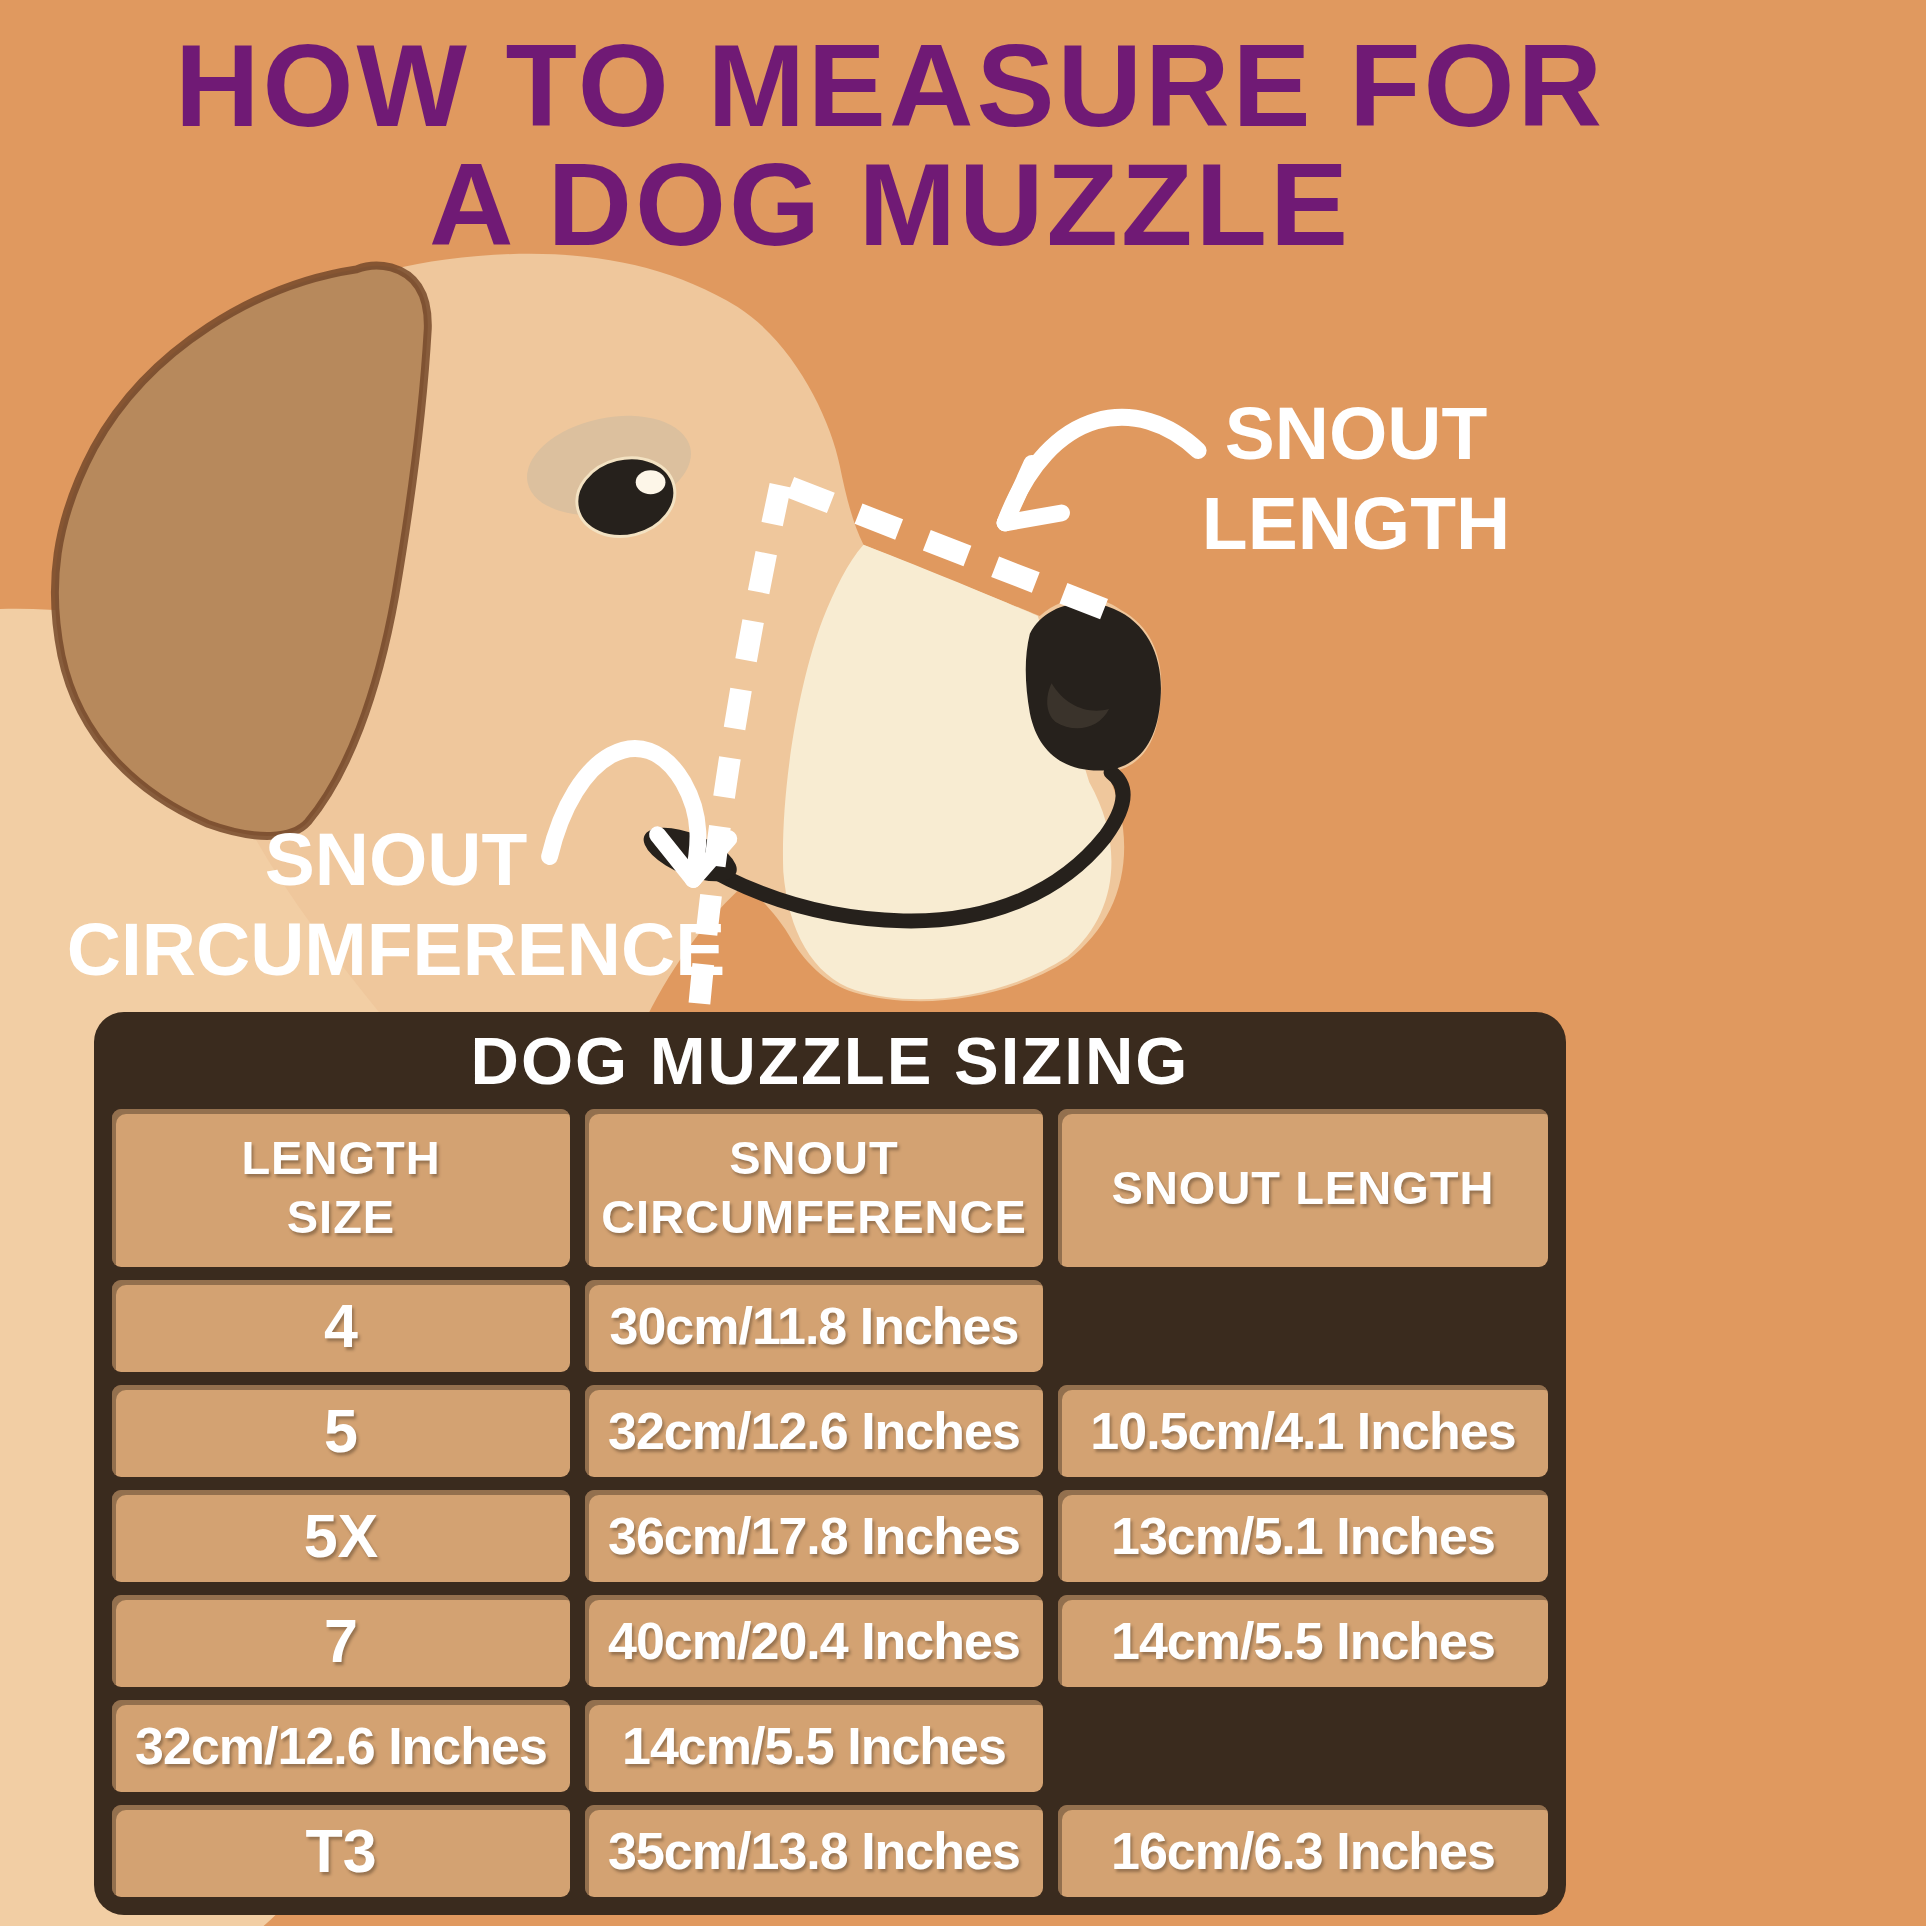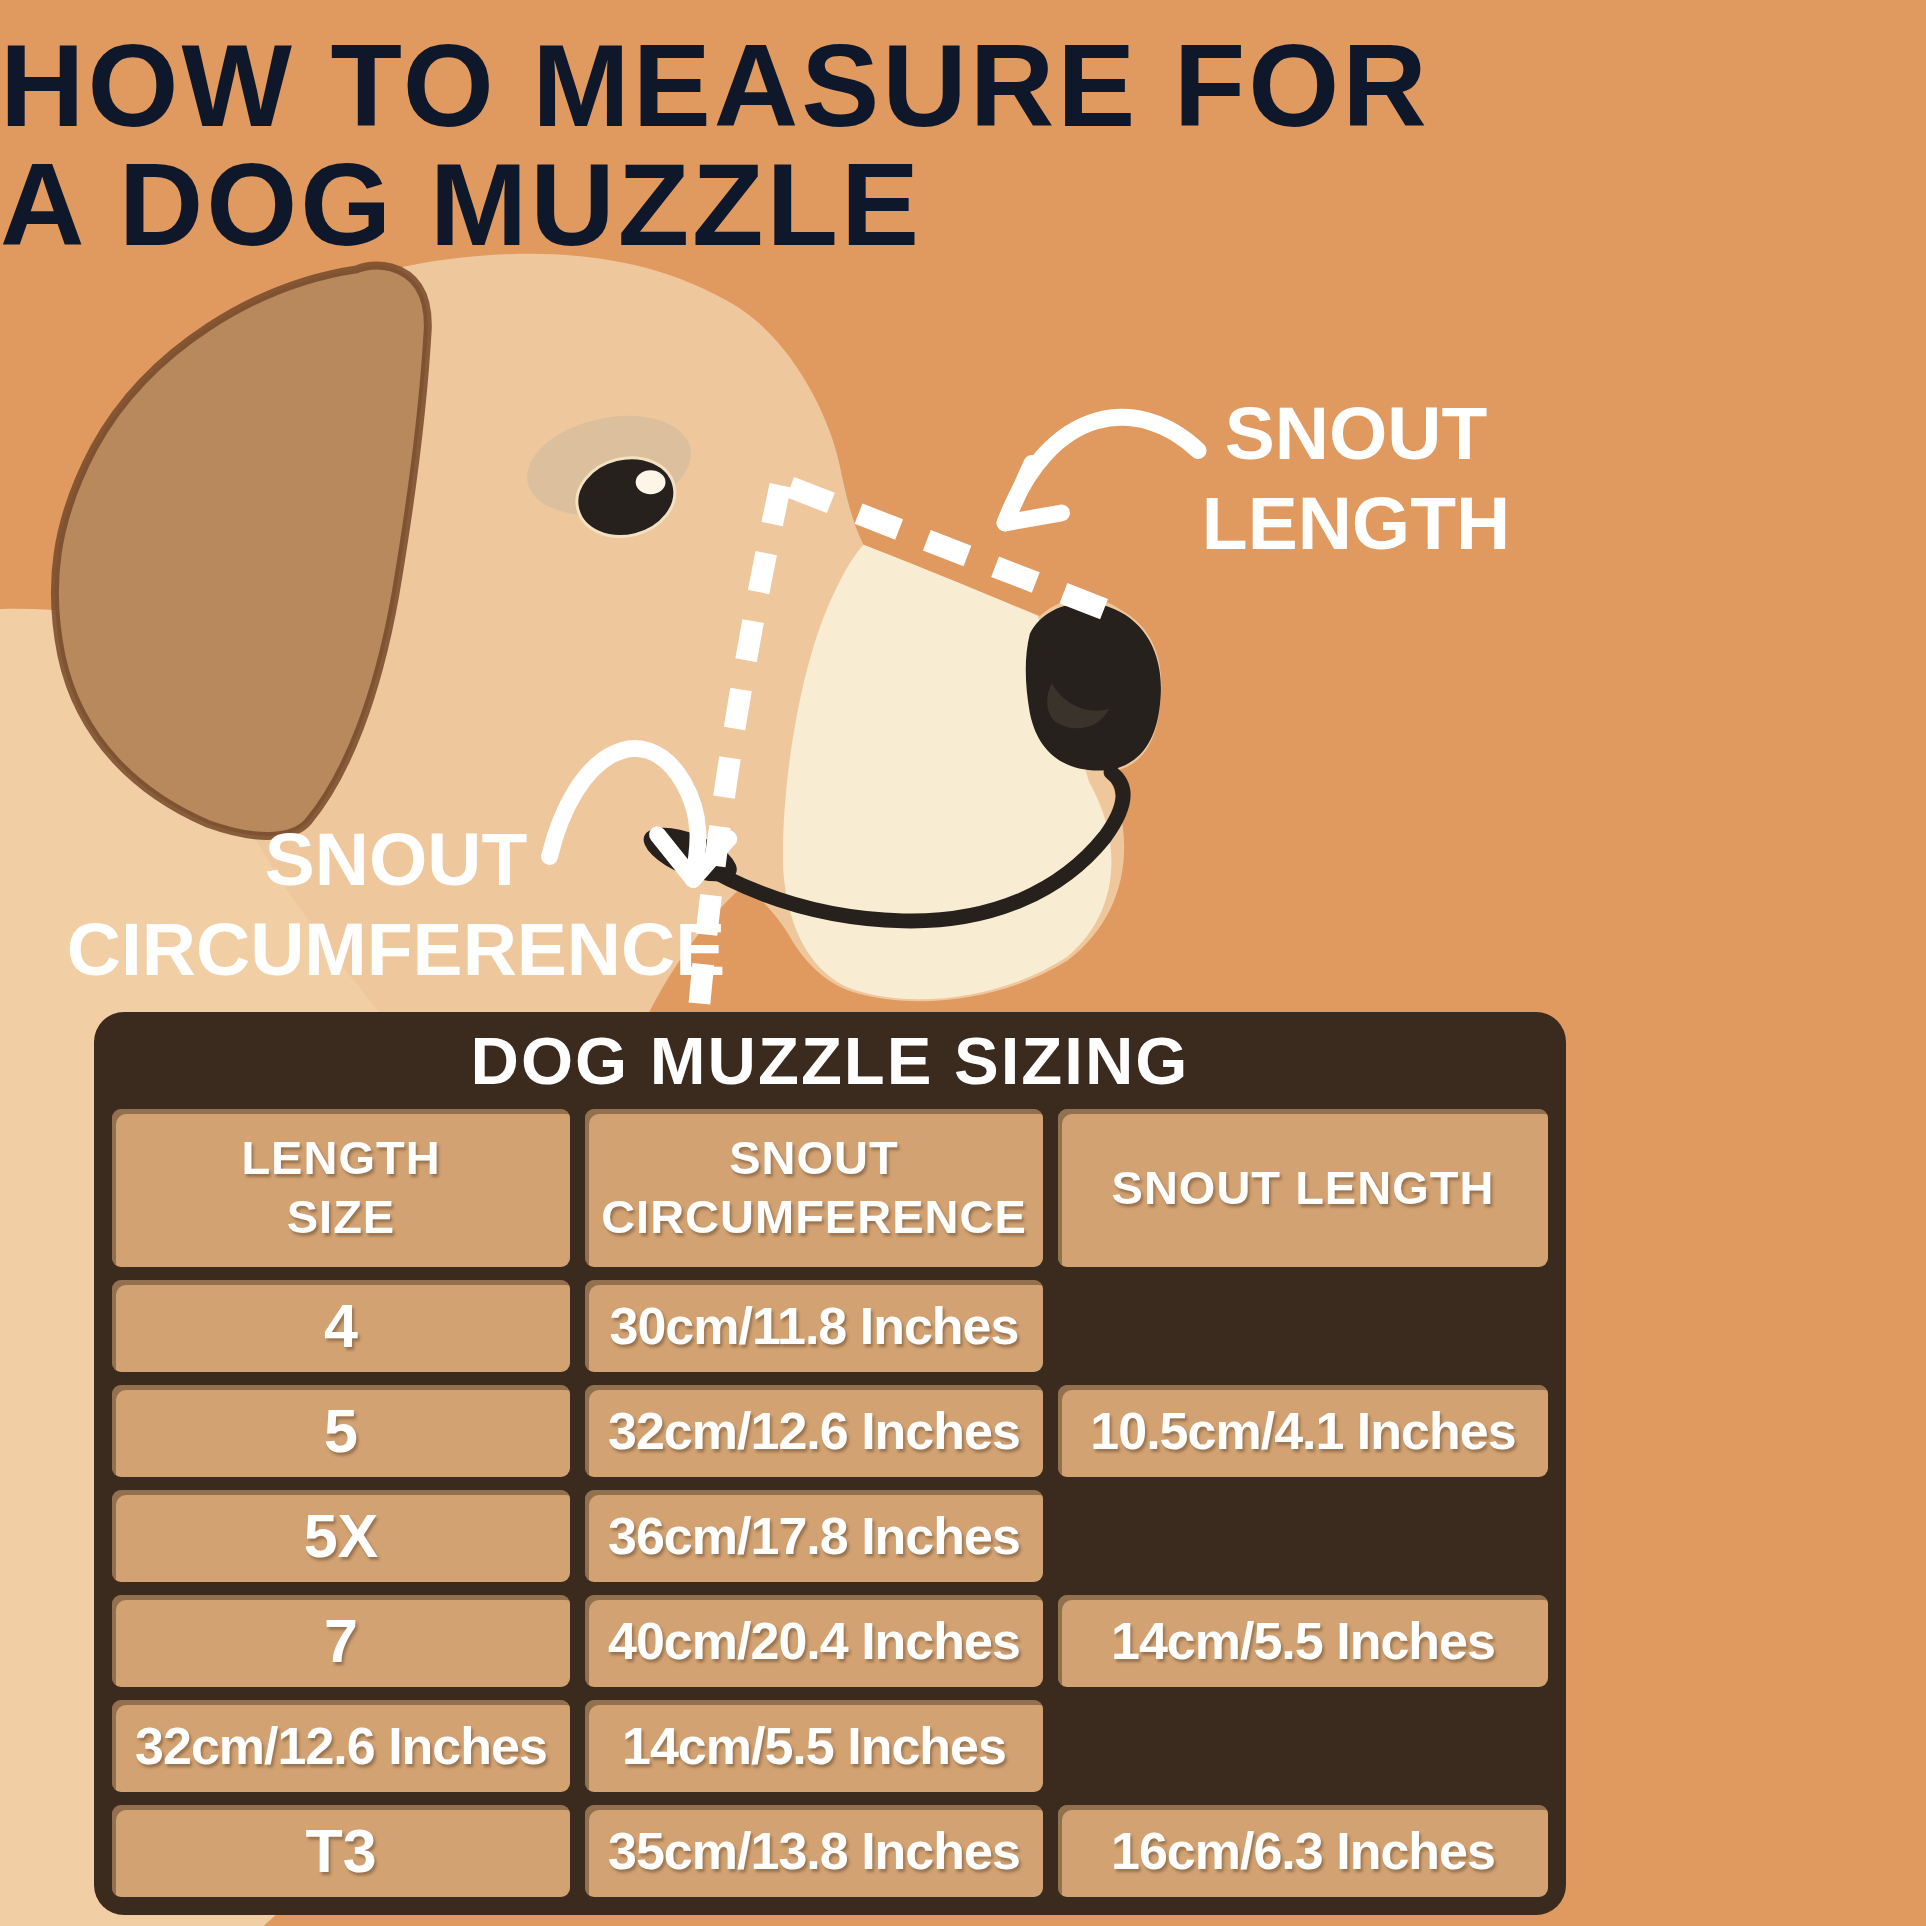--- a/index.html
+++ b/index.html
@@ -11,21 +11,21 @@
   html,body{width:1927px;height:1927px;}
   body{
     background:var(--bg);
     font-family:"Liberation Sans", sans-serif;
     position:relative;
     overflow:hidden;
   }
   .dog-svg{position:absolute;left:0;top:0;width:1927px;height:1927px;}
   .main-title{
     position:absolute;left:0;top:26px;width:1780px;
-    text-align:left;color:#0f172a;font-weight:800;
+    text-align:center;color:#701a75;font-weight:800;
     font-size:117px;line-height:1.02;letter-spacing:3px;
   }
   .anno{
     position:absolute;color:#fff;font-weight:700;
     font-size:75px;line-height:1.2;text-align:center;
   }
   .anno-length{left:1079px;top:388px;width:554px;}
   .anno-circ{left:0px;top:814px;width:792px;}
   .sizing-table{
     position:absolute;left:94px;top:1012px;width:1472px;height:903px;
@@ -142,20 +142,21 @@
     <div class="trow data">
           <div class="cell size">4</div>
           <div class="cell">30cm/11.8 Inches</div>
         </div><div class="trow data">
           <div class="cell size">5</div>
           <div class="cell">32cm/12.6 Inches</div>
           <div class="cell">10.5cm/4.1 Inches</div>
         </div><div class="trow data">
           <div class="cell size">5X</div>
           <div class="cell">36cm/17.8 Inches</div>
+          <div class="cell">13cm/5.1 Inches</div>
         </div><div class="trow data">
           <div class="cell size">7</div>
           <div class="cell">40cm/20.4 Inches</div>
           <div class="cell">14cm/5.5 Inches</div>
         </div><div class="trow data">
           <div class="cell">32cm/12.6 Inches</div>
           <div class="cell">14cm/5.5 Inches</div>
         </div><div class="trow data">
           <div class="cell size">T3</div>
           <div class="cell">35cm/13.8 Inches</div>

